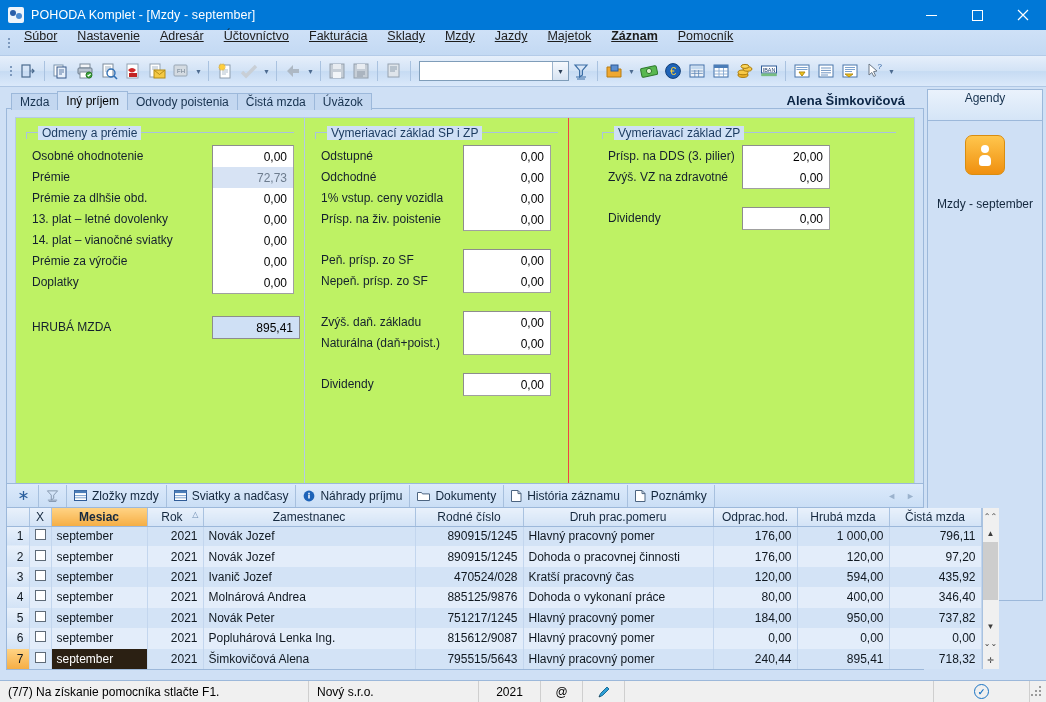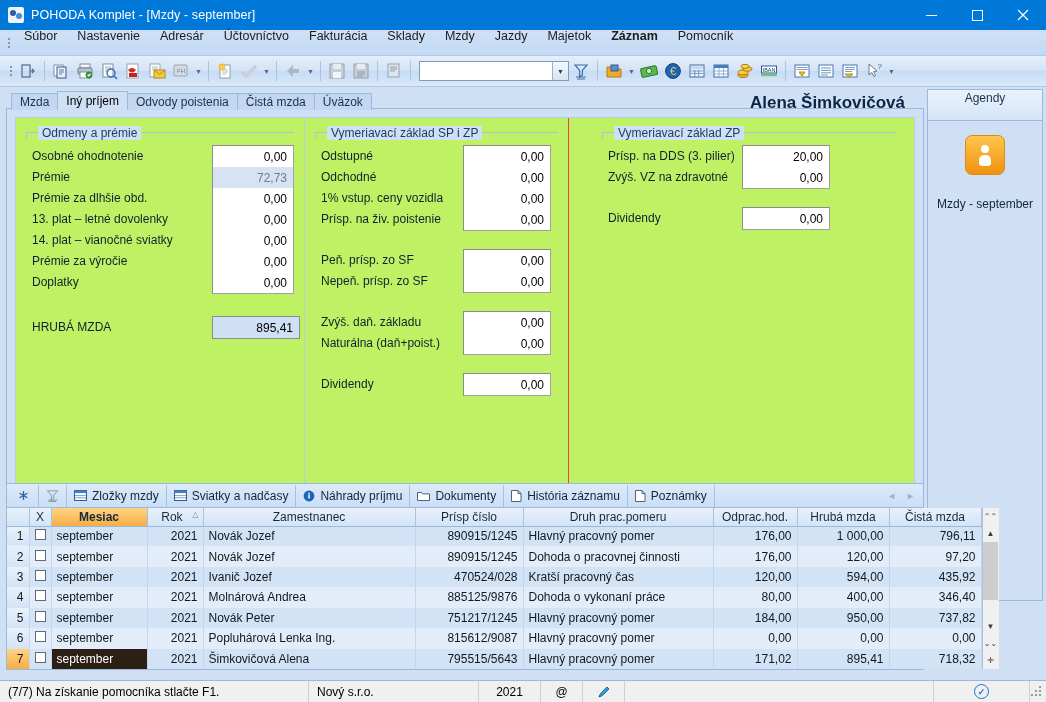--- a/index.html
+++ b/index.html
@@ -56,20 +56,21 @@
     width: 10px; height: 26px; margin-left: 4px;
     display: flex; flex-direction: column; justify-content: center;
     align-items: center; gap: 2px;
   }
   .gripdots i { width: 2px; height: 2px; background: #7d99bd; display: block; }
   .menuitem {
     padding: 4px 10px 17px;
     font-size: 12.5px;
     color: #1c1c1c;
     white-space: nowrap;
+    text-decoration: underline;
   }
   .menuitem.active { font-weight: bold; }
 
   
   .toolbar {
     height: 31px;
     background: linear-gradient(to bottom,#e6effb 0%,#d3e3f6 48%,#c6dbf3 52%,#dbe9fa 100%);
     display: flex; align-items: center;
     border-bottom: 1px solid #b0c7e4;
     padding-left: 2px;
@@ -134,21 +135,21 @@
     margin-right: -1px;
     color: #17324f;
   }
   .ftab.active {
     background: #cfe0f5; height: 19px; line-height: 18px;
     border-color: #9cb8da; position: relative; z-index: 3;
     color: #000;
   }
   .emp-name {
     position: absolute; top: -16px; right: 18px;
-    font-weight: bold; font-size: 17px; color: #0b2545;
+    font-weight: bold; font-size: 13px; color: #0b2545;
   }
 
   .inner {
     position: absolute; left: 8px; right: 8px; top: 8px; bottom: 8px;
     border: 1px solid #b5cbe6;
     background: #bef264;
     display: flex;
   }
   .col { position: relative; padding: 12px 0 0 0; }
   .col.c1 { width: 288px; }
@@ -876,21 +877,21 @@
         <thead>
           <tr>
             <th></th>
             <th class="ctr">X</th>
             <th class="month">Mesiac</th>
             <th>
               <span>Rok</span>
               <span style="float:right;font-size:8px;color:#6d8bb0">△</span>
             </th>
             <th>Zamestnanec</th>
-            <th>Prísp číslo</th>
+            <th>Rodné číslo</th>
             <th>Druh prac.pomeru</th>
             <th>Odprac.hod.</th>
             <th>Hrubá mzda</th>
             <th>Čistá mzda</th>
             <th></th>
           </tr>
         </thead>
         <tbody>
           <tr class="r-odd">
             <td class="idx">1</td>
@@ -971,21 +972,21 @@
             <td></td>
           </tr>
           <tr class="r-odd selected">
             <td class="idx">7</td>
             <td class="ctr"><span class="chk"></span></td>
             <td class="selcell">september</td>
             <td class="num">2021</td>
             <td>Šimkovičová Alena</td>
             <td class="num">795515/5643</td>
             <td>Hlavný pracovný pomer</td>
-            <td class="num">171,02</td>
+            <td class="num">240,44</td>
             <td class="num">895,41</td>
             <td class="num">718,32</td>
             <td></td>
           </tr>
         </tbody>
       </table>
 
       <div class="vscroll">
         <div class="vsbtn">⌃⌃</div>
         <div class="vsbtn">▲</div>

